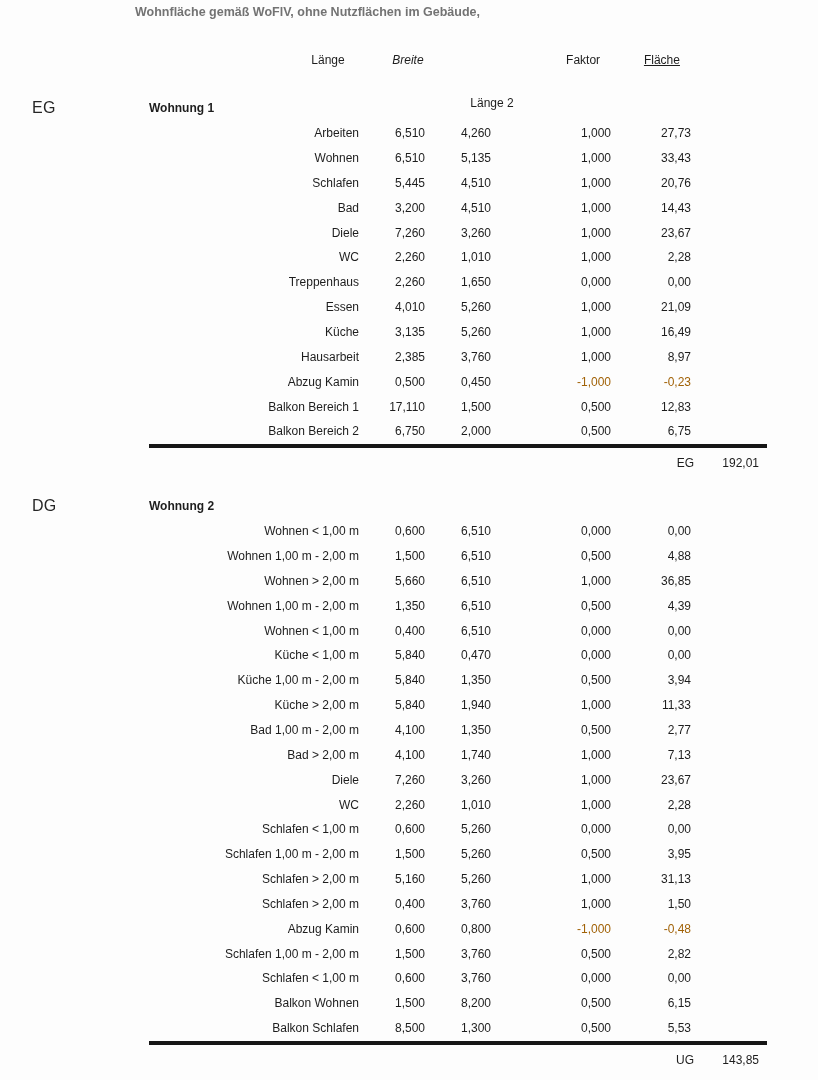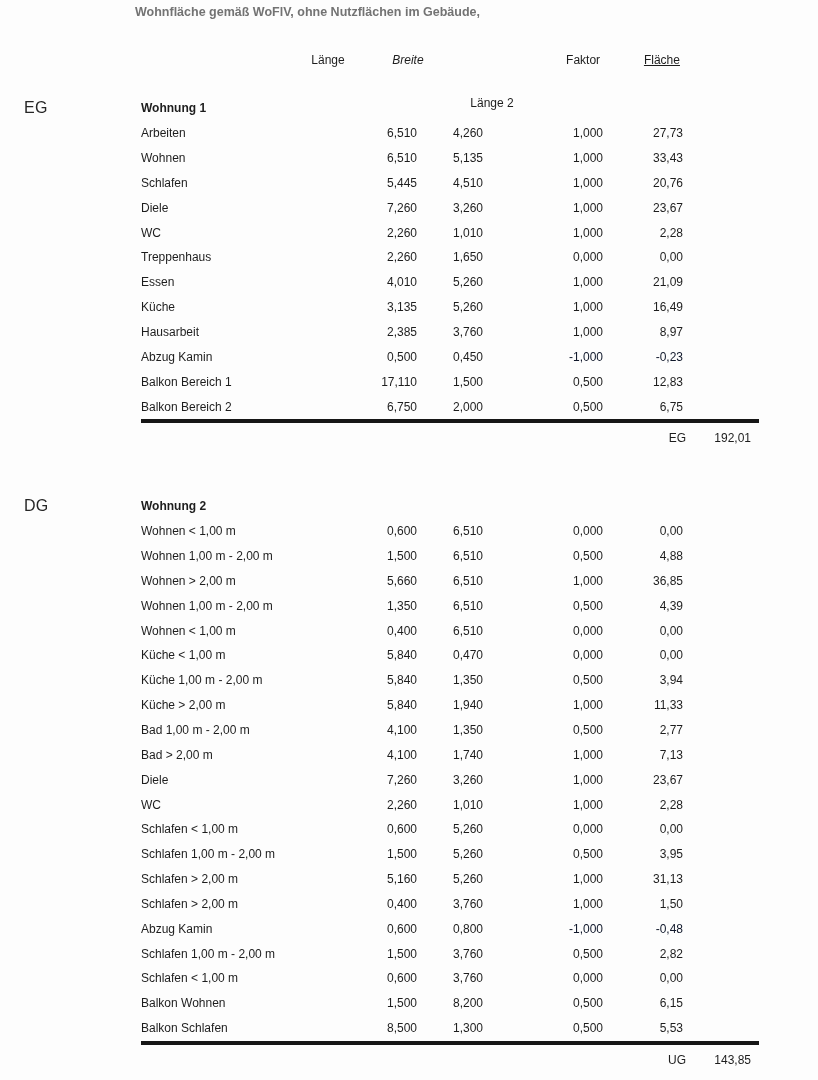--- a/index.html
+++ b/index.html
@@ -21,38 +21,38 @@
     display:flex; width:543px; font-size:12px; color:#1d1d1d;gap:27px;
   }
   .col-headers .h-label  { width:210px; }
   .col-headers .h-col    { text-align:center; position:relative; }
   .col-headers .h-laenge  { width:67px; left:-17px; }
   .col-headers .h-breite  { width:66px; left:-14px;font-style:italic; }
   .col-headers .h-laenge2 { width:62px; left:-5px;margin-top:43px;  }
   .col-headers .h-faktor  { width:58px; left:14px;  }
   .col-headers .h-flaeche { width:80px; left:14px;text-decoration:underline;  }
 
-  .section { position:absolute; left:141px; width:618px; }
+  .section { position:absolute; left:149px; width:618px; }
   #section-eg { top:96px; }
   #section-dg { top:494px; }
 
   .floor-label {
     position:absolute; left:-117px; top:3px;
     font-size:16px; color:#262626; letter-spacing:0.3px;
   }
 
   table.measure { border-collapse:collapse; table-layout:fixed; width:543px; }
   table.measure td {
     height:24.85px; vertical-align:middle;
     white-space:nowrap; overflow:hidden; font-size:12px;
   }
-  .c-label { text-align:left; }
+  .c-label { text-align:right; }
   .c-num   { text-align:right; padding-right:1px; }
   .apartment-row td { font-weight:bold;margin-left:41px; }
-  tr.negative .c-faktor, tr.negative .c-flaeche { color:#0f172a; }
+  tr.negative .c-faktor, tr.negative .c-flaeche { color:#a16207; }
 
   .total-line { width:618px; height:4px; background:#161616; }
   .totals-row { position:relative; height:32px; }
   .totals-row .total-floor { position:absolute; right:73px; top:8px; }
   .totals-row .total-value { position:absolute; right:8px;  top:8px; }
 </style>
 </head>
 <body>
 
 <div class="doc-title">Wohnfläche gemäß WoFlV, ohne Nutzflächen im Gebäude,</div>
@@ -101,20 +101,28 @@
   </tr>
         <tr>
     <td class="c-label">Schlafen</td>
     <td class="c-num c-laenge">5,445</td>
     <td class="c-num c-breite">4,510</td>
     <td class="c-num c-laenge2"></td>
     <td class="c-num c-faktor">1,000</td>
     <td class="c-num c-flaeche">20,76</td>
   </tr>
         <tr>
+    <td class="c-label">Bad</td>
+    <td class="c-num c-laenge">3,200</td>
+    <td class="c-num c-breite">4,510</td>
+    <td class="c-num c-laenge2"></td>
+    <td class="c-num c-faktor">1,000</td>
+    <td class="c-num c-flaeche">14,43</td>
+  </tr>
+        <tr>
     <td class="c-label">Diele</td>
     <td class="c-num c-laenge">7,260</td>
     <td class="c-num c-breite">3,260</td>
     <td class="c-num c-laenge2"></td>
     <td class="c-num c-faktor">1,000</td>
     <td class="c-num c-flaeche">23,67</td>
   </tr>
         <tr>
     <td class="c-label">WC</td>
     <td class="c-num c-laenge">2,260</td>

